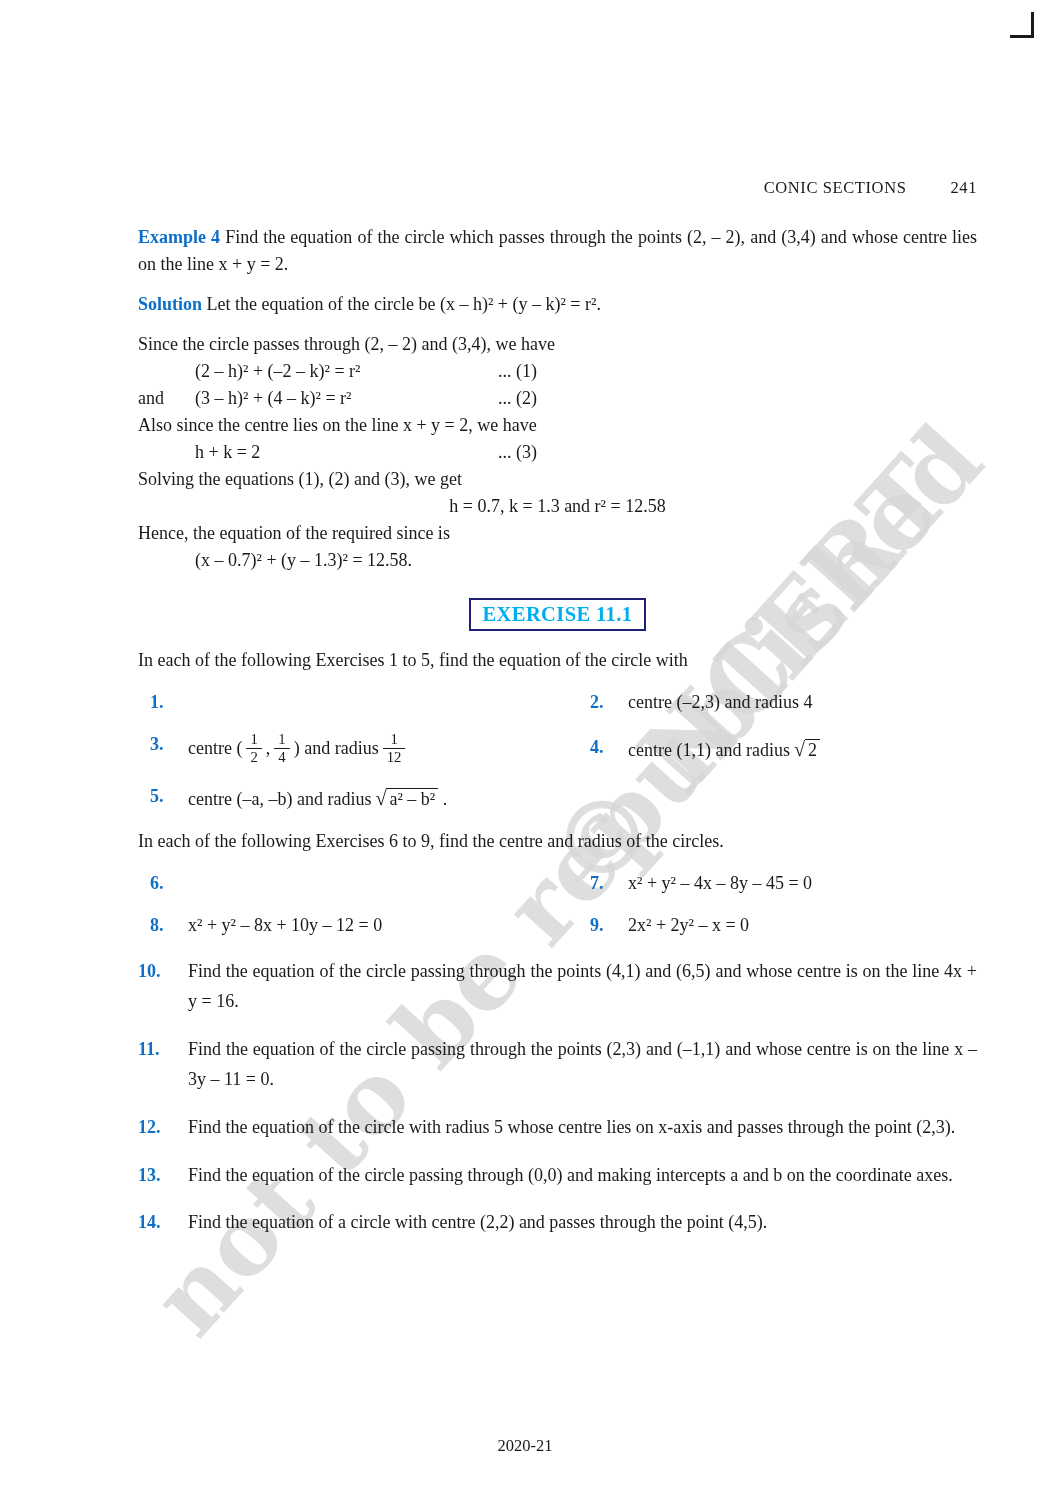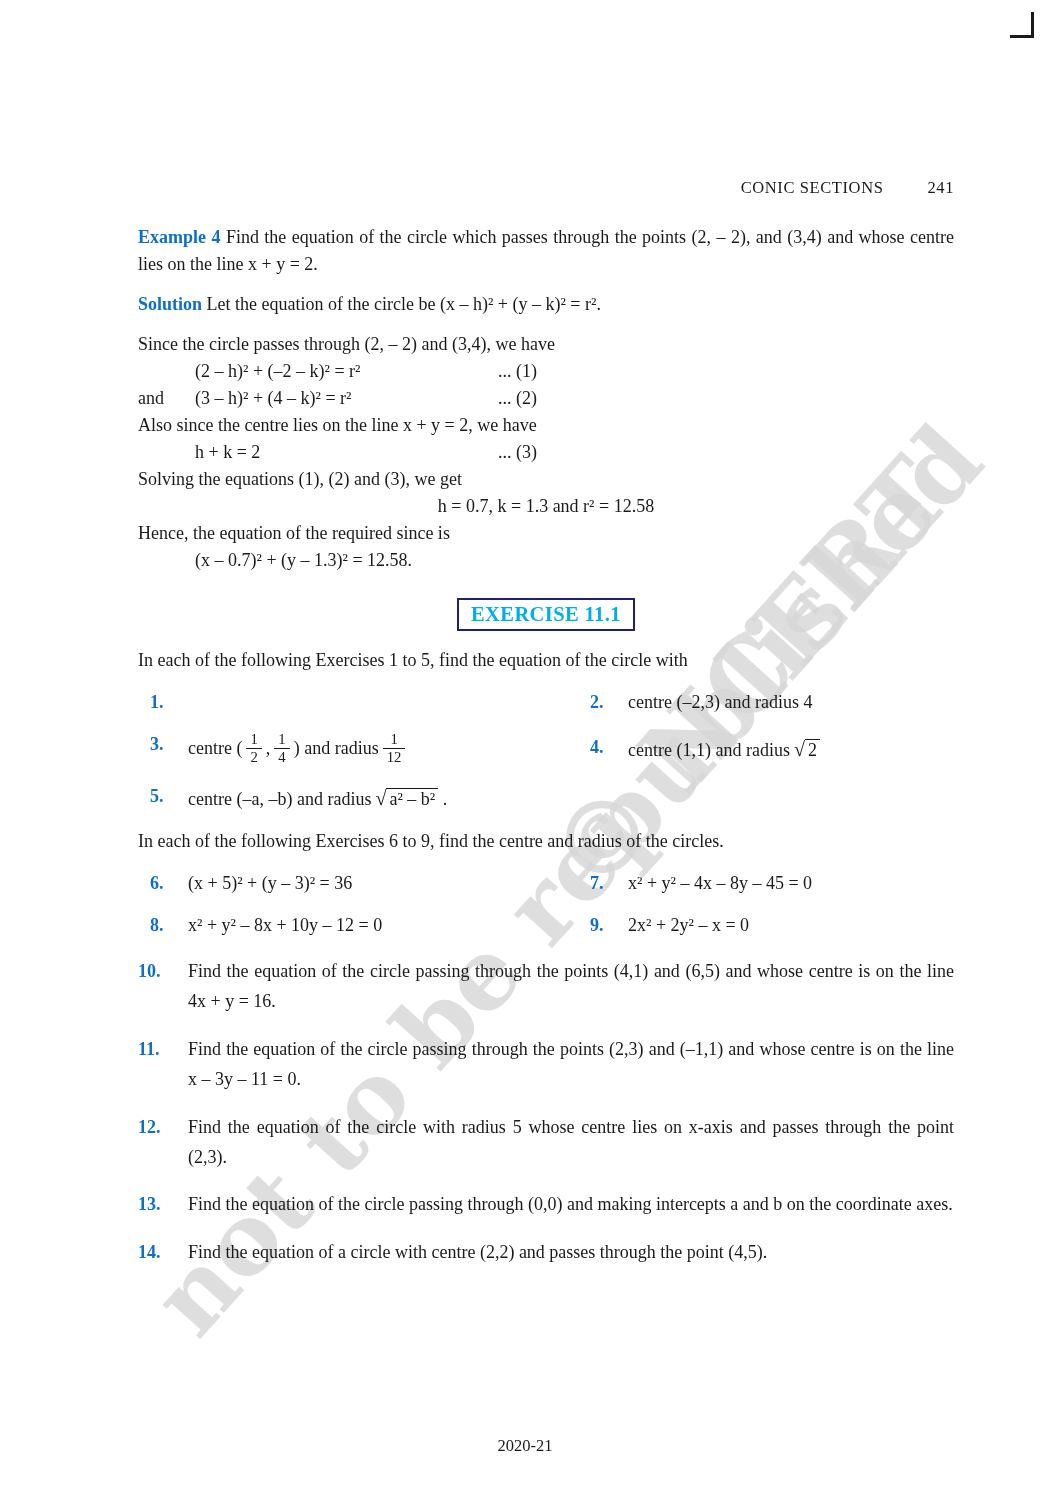--- a/index.html
+++ b/index.html
@@ -8,21 +8,21 @@
     background: #ffffff;
     font-family: "Liberation Serif", serif;
     font-size: 18px;
     color: #1a1a1a;
     position: relative;
     overflow: hidden;
   }
   .page {
     position: relative;
     width: 1050px; height: 1500px;
-    padding: 178px 96px 0 138px;
+    padding: 178px 73px 0 138px;
     z-index: 1;
   }
   
   .watermark {
     position: absolute;
     z-index: 0;
     color: var(--watermark-gray, #d7d7d7);
     opacity: 0.8;
     white-space: nowrap;
     font-family: "DejaVu Serif", serif;
@@ -173,21 +173,20 @@
       <span class="ex-num">5.</span>
       <span class="ex-text"><span>centre (–a, –b) and radius</span><span class="sqrt"><span class="sign">√</span><span class="radicand">a² – b²</span></span> <span>.</span></span>
     </div>
   </div>
 
   <div class="instructions">In each of the following Exercises 6 to 9, find the centre and radius of the circles.</div>
 
   <div class="ex-grid">
     <div class="ex-item">
       <span class="ex-num">6.</span>
-      <span class="ex-text">(x + 5)² + (y – 3)² = 36</span>
     </div>
     <div class="ex-item">
       <span class="ex-num">7.</span>
       <span class="ex-text">x² + y² – 4x – 8y – 45 = 0</span>
     </div>
   </div>
 
   <div class="ex-grid">
     <div class="ex-item">
       <span class="ex-num">8.</span>

